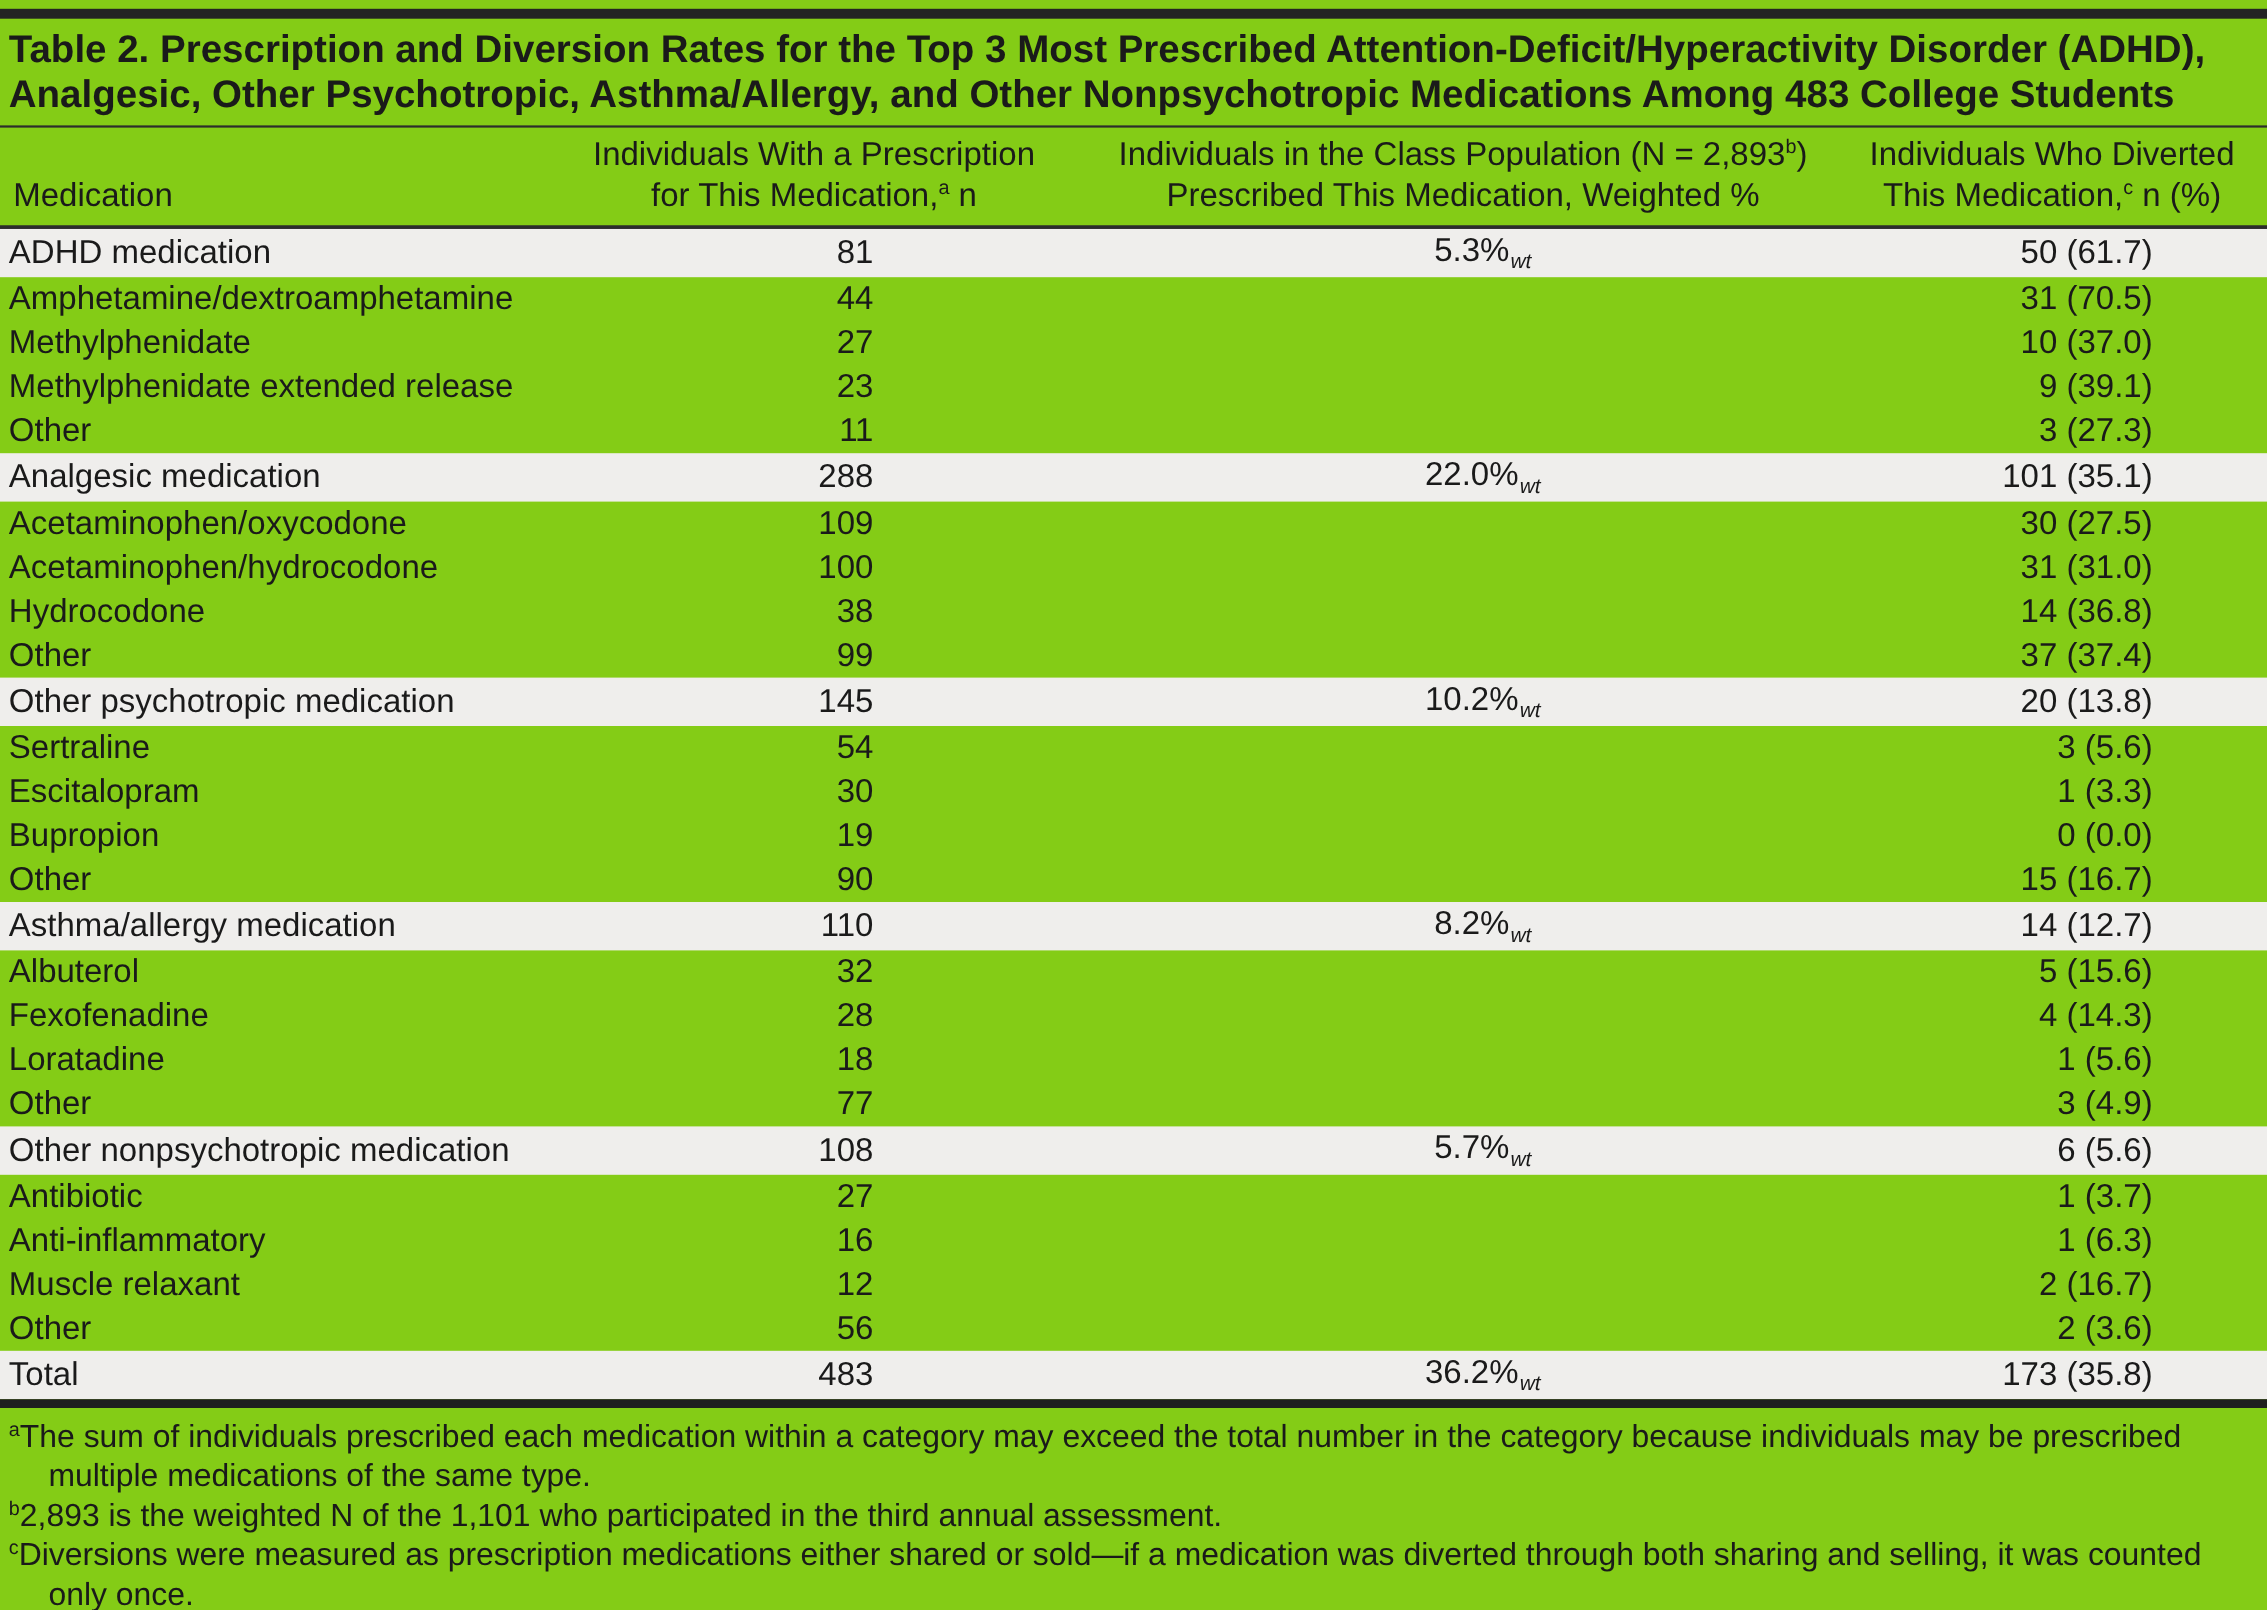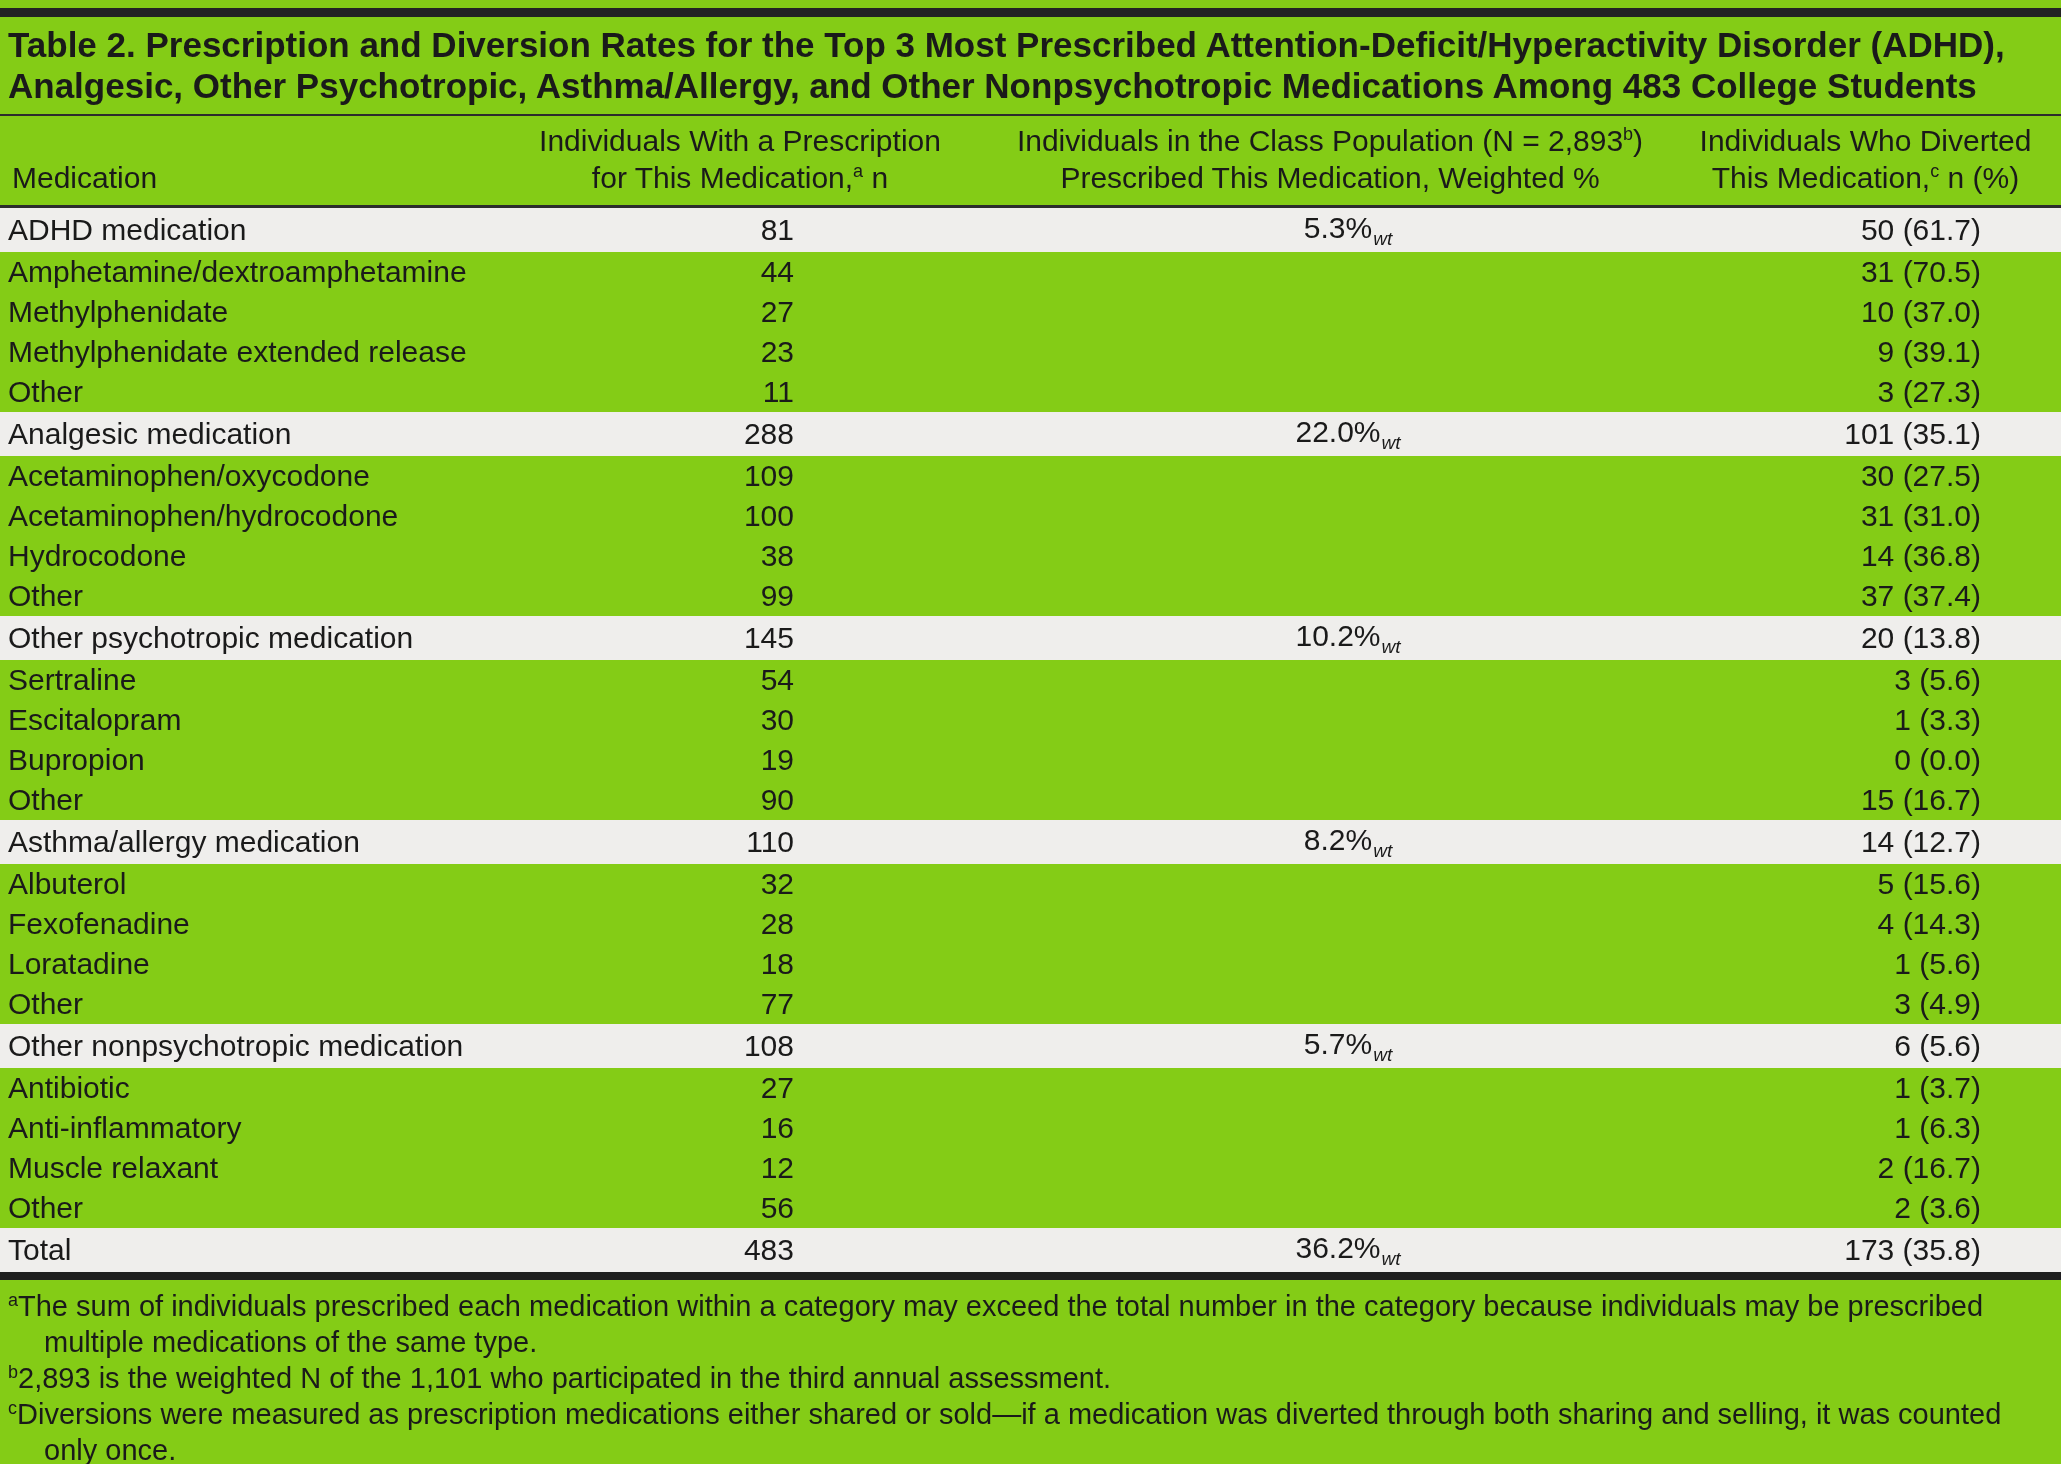--- a/index.html
+++ b/index.html
@@ -54,21 +54,21 @@
     padding: 0;
     vertical-align: middle;
   }
   tr.cat td {
     height: 44px;
     background: #efeeec;
   }
   td.c1 { text-align: left; padding-left: 8px; }
   td.c2 { text-align: right; padding-right: 196px; }
   td.c3 { text-align: center; padding-left: 36px; }
-  td.c4 { text-align: right; padding-right: 80px; }
+  td.c4 { text-align: right; padding-right: 104px; }
 
   sup {
     font-size: 18px;
     line-height: 0;
     vertical-align: 11px;
   }
   .wt {
     font-style: italic;
     font-size: 19px;
     vertical-align: -7px;

